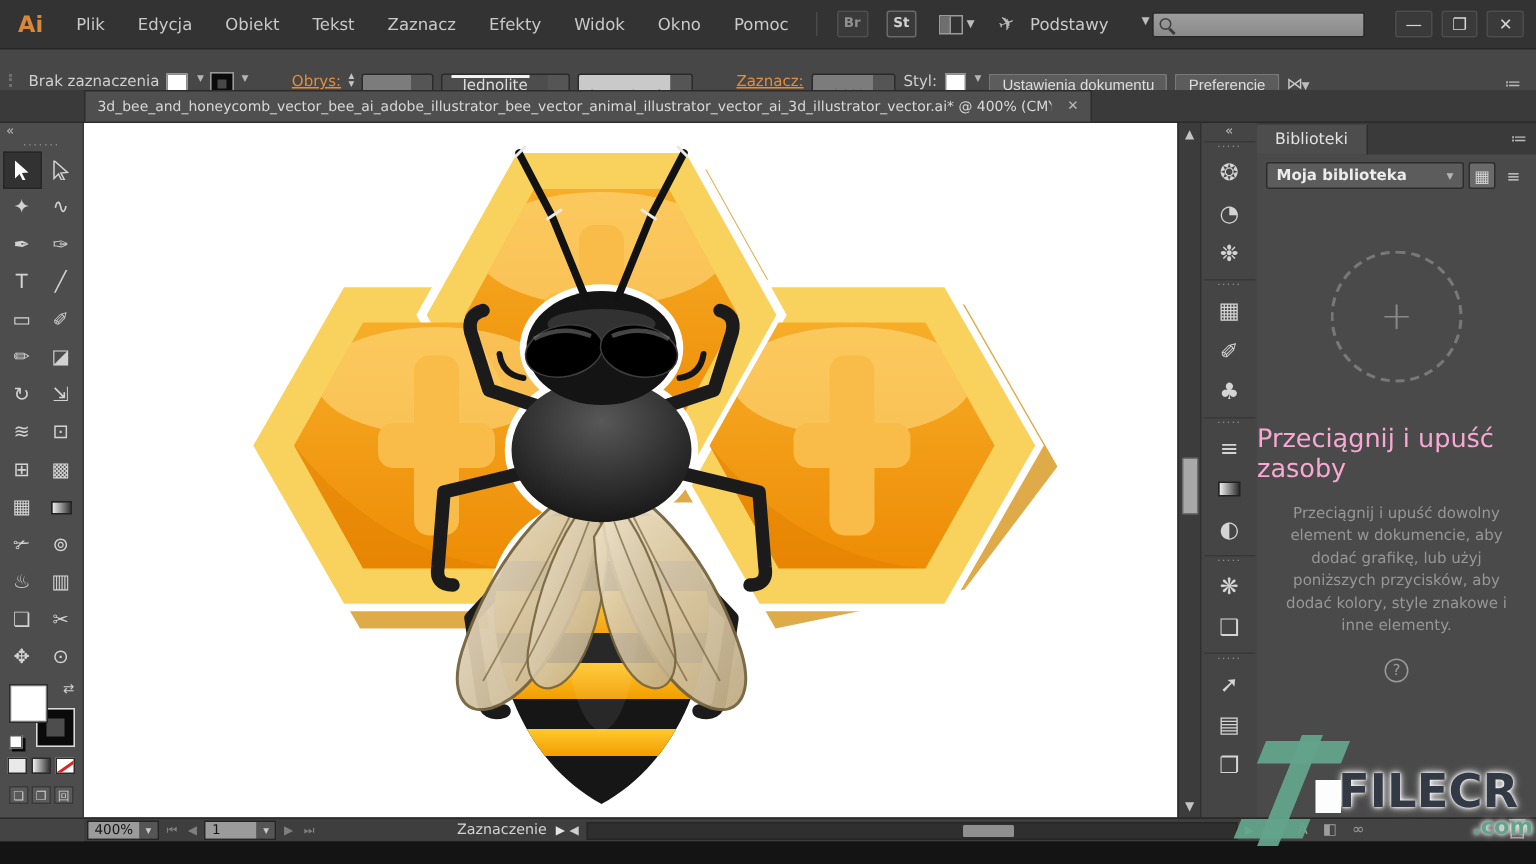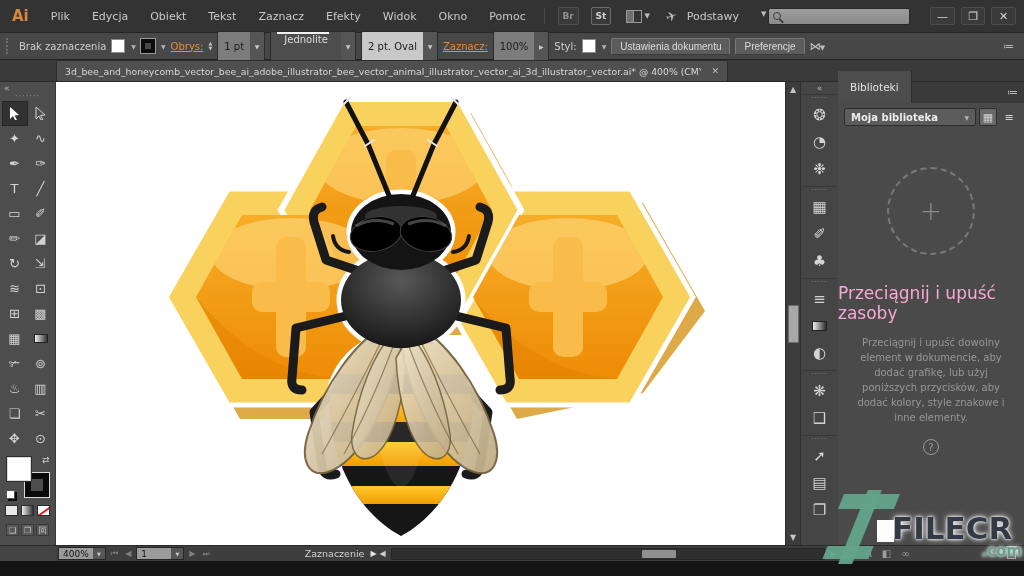--- a/index.html
+++ b/index.html
@@ -35,26 +35,26 @@
     position:relative; flex:none; }
   .mag::after { content:''; position:absolute; width:5px; height:1.5px;
     background:#3c3c3c; transform:rotate(45deg); right:-4px; bottom:-2px; }
   .win-btn { width:26px; height:18px; display:flex; align-items:center; justify-content:center;
     color:#d7d7d7; font-size:11px; border:1px solid #4c4c4c; border-radius:2px;
     background:#3a3a3a; margin-left:4px; }
 
   
   .controlbar { position:absolute; left:0; top:32px; width:1024px; height:28px;
     background:#474747; border-top:1px solid #262626; border-bottom:1px solid #232323;
-    display:flex; align-items:center; padding:4px 6px; gap:5px; color:#cfcfcf; font-size:10px; }
+    display:flex; align-items:flex-start; padding:16px 6px; gap:5px; color:#cfcfcf; font-size:10px; }
   .grip-v { width:4px; height:16px; border-left:2px dotted #6f6f6f; margin-right:4px; }
   .swatch { width:14px; height:14px; border:1px solid #8c8c8c; background:#fff; }
   .swatch.stroke-sw { background:transparent; border:4px solid #0b0b0b; outline:1px solid #9a9a9a; }
   .dd { color:#b5b5b5; font-size:6px; margin-left:1px; }
-  .link-orange { color:#e78c3a; text-decoration:underline; }
+  .link-orange { color:#e78c3a; text-decoration:underline;margin-left:24px; }
   .stepper { display:flex; flex-direction:column; font-size:5px; color:#c5c5c5; line-height:5px; }
   .combo { display:flex; align-items:center; height:31px; border:1px solid #2b2b2b; border-radius:2px; overflow:hidden; }
   .combo .val { background:#7c7c7c; color:#1c1c1c; padding:0 6px; height:100%;
     display:flex; align-items:center; font-size:10px; }
   .combo .btn { background:#555; color:#c9c9c9; width:14px; height:100%; display:flex;
     align-items:center; justify-content:center; font-size:6px; }
   .combo.dark .val { background:#4d4d4d; color:#ddd;flex-direction:column; }
   .combo.light .val { background:#c9c9c9; }
   .line-prev { width:52px; height:2px; background:#f2f2f2; margin-right:6px; }
   .cb-btn { background:#5c5c5c; border:1px solid #787878; border-bottom-color:#3a3a3a;
@@ -122,21 +122,21 @@
     align-items:center; padding-bottom:4px; }
   .dock-grip { color:#9a9a9a; font-size:7px; line-height:6px; letter-spacing:1px; }
   .dock-ic { width:26px; height:27px; display:flex; align-items:center; justify-content:center;
     color:#d4d4d4; font-size:15px; }
   .dock-ic .grad-sq { width:15px; height:10px; background:linear-gradient(90deg,#f0f0f0,#2d2d2d);
     border:1px solid #222; }
 
   
   .lib { position:absolute; left:838px; top:0; width:186px; height:463px; background:#4a4a4a; }
   .lib-head { height:21px; background:#3a3a3a; display:flex; align-items:flex-end; }
-  .lib-tab { background:#4d4d4d; height:20px; padding:16px 12px; display:flex; align-items:center;
+  .lib-tab { background:#4d4d4d; height:20px; padding:4px 12px; display:flex; align-items:center;
     color:#e2e2e2; font-size:10.5px; border-right:1px solid #2e2e2e; }
   .lib-head .panel-menu-ic { margin:0 6px 4px auto; }
   .lib-ctrl { display:flex; align-items:center; gap:3px; padding:5px 6px 3px 6px; }
   .lib-select { flex:1; height:18px; background:#5c5c5c; border:1px solid #2d2d2d; border-radius:2px;
     display:flex; align-items:center; padding:0 6px; color:#ececec; font-size:10px; font-weight:bold; }
   .lib-select .dd { margin-left:auto; }
   .view-btn { width:18px; height:18px; display:flex; align-items:center; justify-content:center;
     color:#d2d2d2; font-size:11px; border-radius:2px; }
   .view-btn.active { background:#6a6a6a; border:1px solid #2d2d2d; }
   .lib-search { display:flex; align-items:center; padding:2px 6px 6px 6px; gap:0; }

